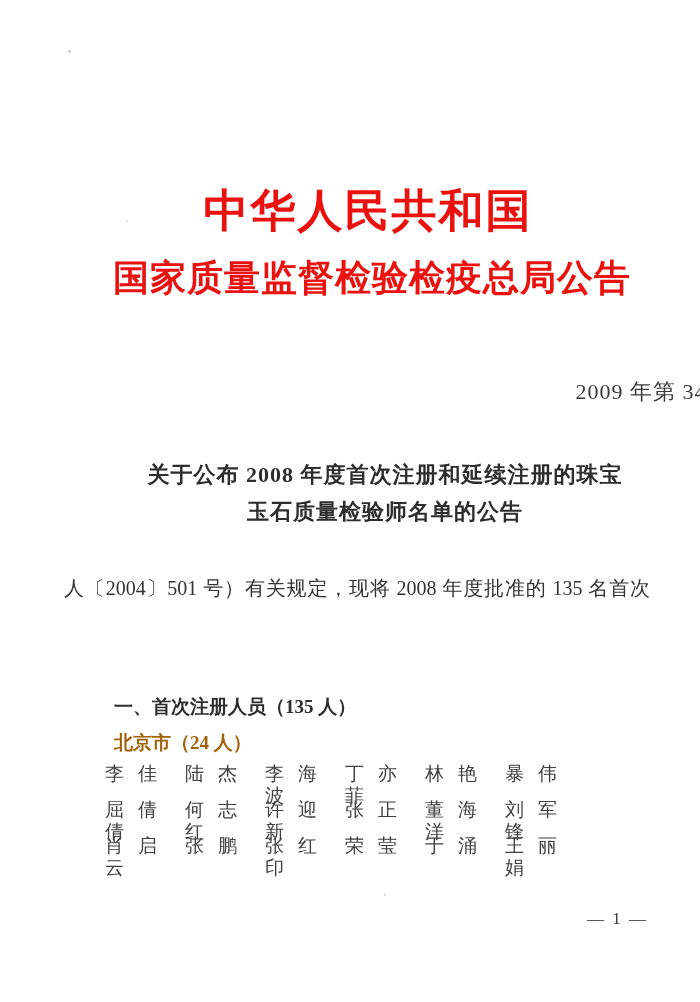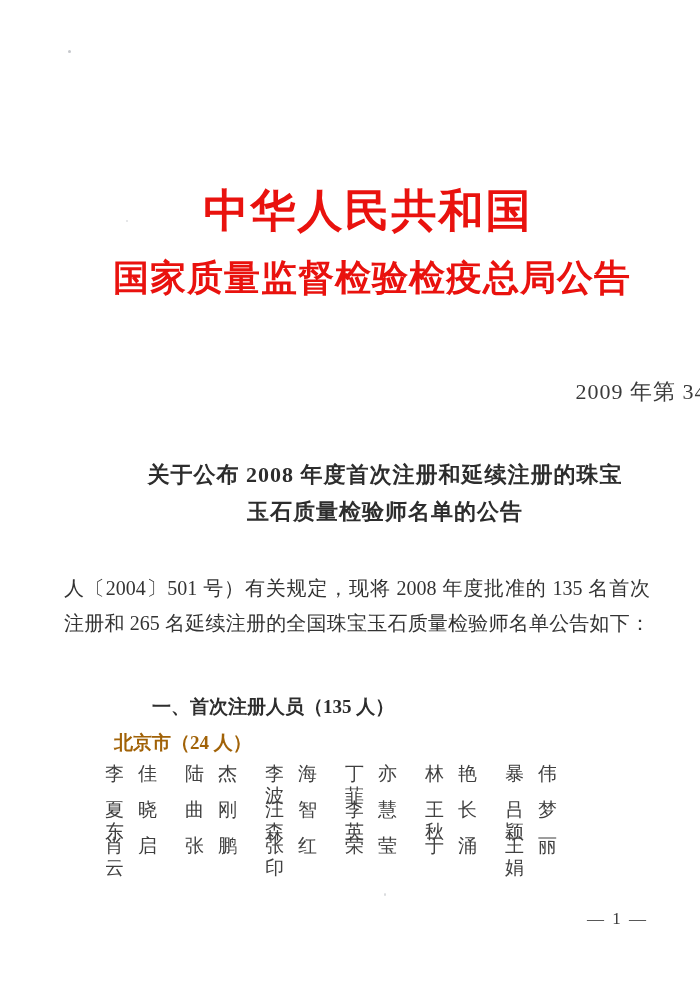--- a/index.html
+++ b/index.html
@@ -89,21 +89,20 @@
   .para-line.indent {
     text-indent: 40px;
   }
   .section-title {
     position: absolute;
     top: 694px;
     left: 114px;
     font-size: 19px;
     font-weight: 700;
     color: #2d2d2d;
-    margin-left: 38px;
   }
   .region-title {
     position: absolute;
     top: 730px;
     left: 114px;
     font-size: 19px;
     font-weight: 700;
     color: #a16207;
   }
   .names {
@@ -152,43 +151,42 @@
 
   <div class="doc-number">2009 年第 34 号</div>
 
   <div class="subject">
     <div>关于公布 2008 年度首次注册和延续注册的珠宝</div>
     <div>玉石质量检验师名单的公告</div>
   </div>
 
   <div class="paragraph">
     <div class="para-line">人〔2004〕501 号）有关规定，现将 2008 年度批准的 135 名首次</div>
-    <div class="para-line">注册和 265 名延续注册的全国珠宝玉石质量检验师名单公告如下：</div>
   </div>
 
   <div class="section-title">一、首次注册人员（135 人）</div>
 
   <div class="region-title">北京市（24 人）</div>
 
   <div class="names">
     <div class="name-row">
       <span class="name-cell">李佳</span>
       <span class="name-cell">陆杰</span>
       <span class="name-cell">李海波</span>
       <span class="name-cell">丁亦菲</span>
       <span class="name-cell">林艳</span>
       <span class="name-cell">暴伟</span>
     </div>
     <div class="name-row">
-      <span class="name-cell">夏晓东</span>
-      <span class="name-cell">曲刚</span>
-      <span class="name-cell">汪智森</span>
-      <span class="name-cell">李慧英</span>
-      <span class="name-cell">王长秋</span>
-      <span class="name-cell">吕梦颖</span>
+      <span class="name-cell">屈倩倩</span>
+      <span class="name-cell">何志红</span>
+      <span class="name-cell">许迎新</span>
+      <span class="name-cell">张正</span>
+      <span class="name-cell">董海洋</span>
+      <span class="name-cell">刘军锋</span>
     </div>
     <div class="name-row">
       <span class="name-cell">肖启云</span>
       <span class="name-cell">张鹏</span>
       <span class="name-cell">张红印</span>
       <span class="name-cell">荣莹</span>
       <span class="name-cell">于涌</span>
       <span class="name-cell">王丽娟</span>
     </div>
   </div>

